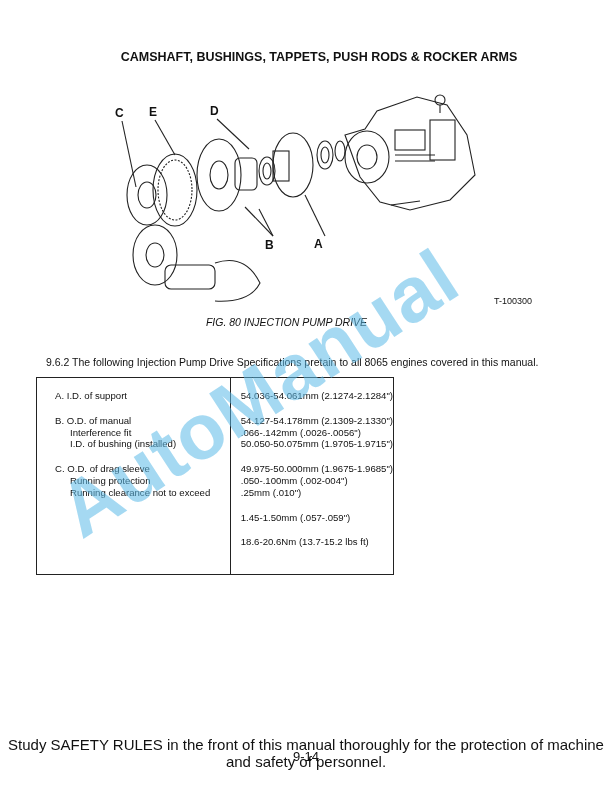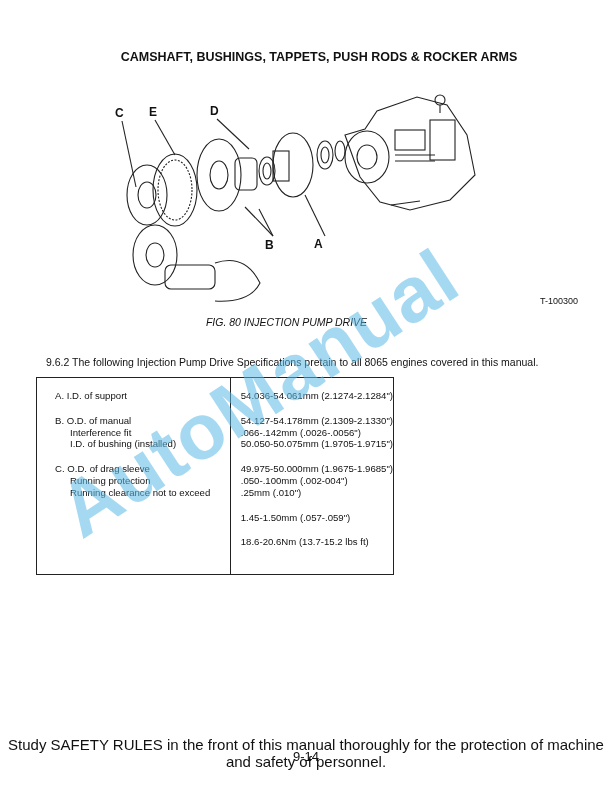--- a/index.html
+++ b/index.html
@@ -7,21 +7,21 @@
       width: 612px; height: 792px; background: #ffffff; position: relative; overflow: hidden;
       font-family: "Liberation Sans", sans-serif; color: #111;
     }
     .abs { position: absolute; }
     .page-title {
       left: 13px; width: 612px; top: 50px; text-align: center;
       font-weight: bold; font-size: 12.5px; letter-spacing: 0px;
     }
     .diagram { left: 95px; top: 75px; width: 420px; height: 230px; }
     .callout { font-weight: bold; font-size: 12px; }
-    .ref-code { left: 494px; top: 296px; font-size: 9px; margin-left: 46px; }
+    .ref-code { left: 494px; top: 296px; font-size: 9px; }
     .fig-caption { left: 0; width: 573px; top: 316px; text-align: center; font-style: italic; font-size: 10.5px; }
     .intro { left: 46px; top: 356px; font-size: 10.5px; }
     .spec-table {
       left: 36px; top: 377px; width: 356px; height: 196px;
       border: 1.5px solid #222; display: flex;
     }
     .spec-table .col-label { width: 196px; border-right: 1.5px solid #222; padding: 12px 0 0 18px; box-sizing: border-box; }
     .spec-table .col-value { flex: 1; padding: 12px 0 0 10px; box-sizing: border-box; }
     .spec-group { margin-bottom: 13px; font-size: 9.6px; line-height: 11.8px; }
     .spec-group .indent { padding-left: 15px; }

